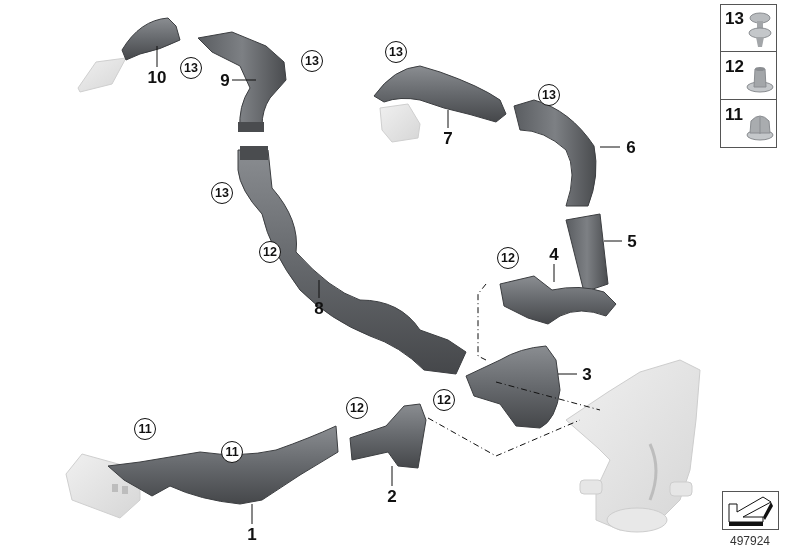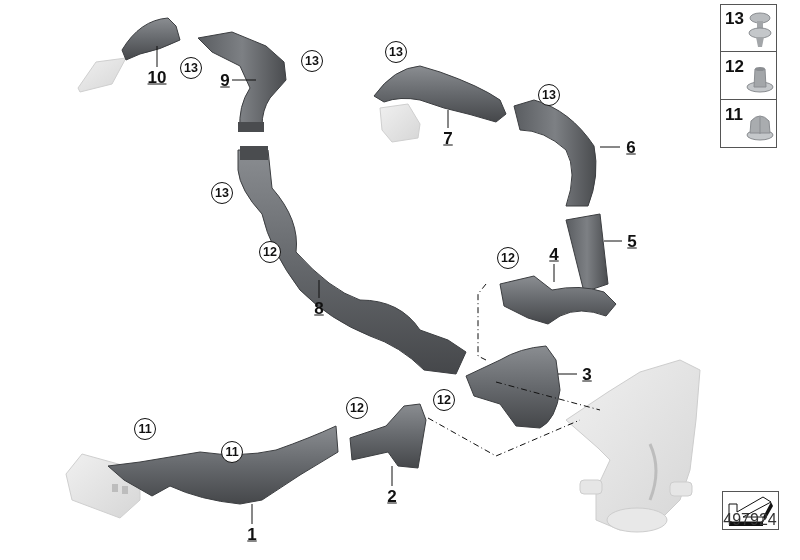--- a/index.html
+++ b/index.html
@@ -1,35 +1,35 @@
 <!DOCTYPE html>
 <html><head>
 <meta charset="utf-8">
 <style>
   html, body { margin: 0; padding: 0; background: #ffffff; }
   body { width: 800px; height: 560px; position: relative; overflow: hidden;
          font-family: "Liberation Sans", "DejaVu Sans", sans-serif; }
   #diagram { position: absolute; left: 0; top: 0; width: 800px; height: 560px; }
   .part-label { position: absolute; font-weight: bold; font-size: 17px; color: #111;
-                line-height: 1; transform: translate(-50%, -50%); text-decoration: underline; }
+                line-height: 1; transform: translate(-50%, -50%); }
   .callout { position: absolute; width: 22px; height: 22px; border: 1.6px solid #111;
              border-radius: 50%; background: #fff; font-weight: bold; font-size: 12.5px;
              color: #111; display: flex; align-items: center; justify-content: center;
              transform: translate(-50%, -50%); box-sizing: border-box; }
   #legend { position: absolute; left: 720px; top: 4px; width: 57px; height: 144px;
             border: 1px solid #555; background: #fff; box-sizing: border-box; }
   .legend-cell { position: absolute; left: 0; width: 55px; height: 47px;
                  border-bottom: 1px solid #555; box-sizing: border-box; }
   .legend-cell:last-child { border-bottom: none; }
   .legend-num { position: absolute; left: 4px; top: 4px; font-weight: bold; font-size: 17px; color: #111; }
   .legend-icon { position: absolute; right: 2px; top: 6px; width: 30px; height: 38px; }
   #nav-box { position: absolute; left: 722px; top: 491px; width: 57px; height: 39px;
              border: 1px solid #555; background: #fff; box-sizing: border-box; cursor: pointer; }
-  #diagram-id { position: absolute; left: 750px; top: 520px; transform: translate(-50%, -50%);
-                font-size: 16px; color: #333; }
+  #diagram-id { position: absolute; left: 750px; top: 541px; transform: translate(-50%, -50%);
+                font-size: 12px; color: #333; }
 </style>
 </head>
 <body>
 
 <svg id="diagram" viewBox="0 0 800 560" xmlns="http://www.w3.org/2000/svg">
   <defs>
     <linearGradient id="duct" x1="0" y1="0" x2="0" y2="1">
       <stop offset="0" stop-color="#8a8d91"></stop>
       <stop offset="0.5" stop-color="#66696d"></stop>
       <stop offset="1" stop-color="#45474a"></stop>

